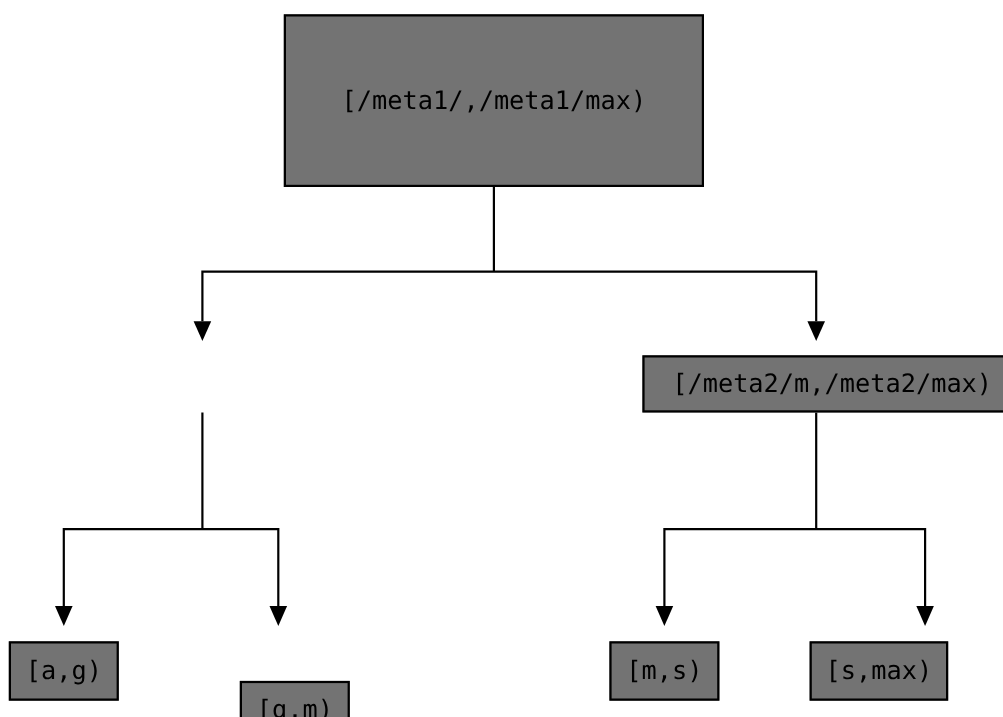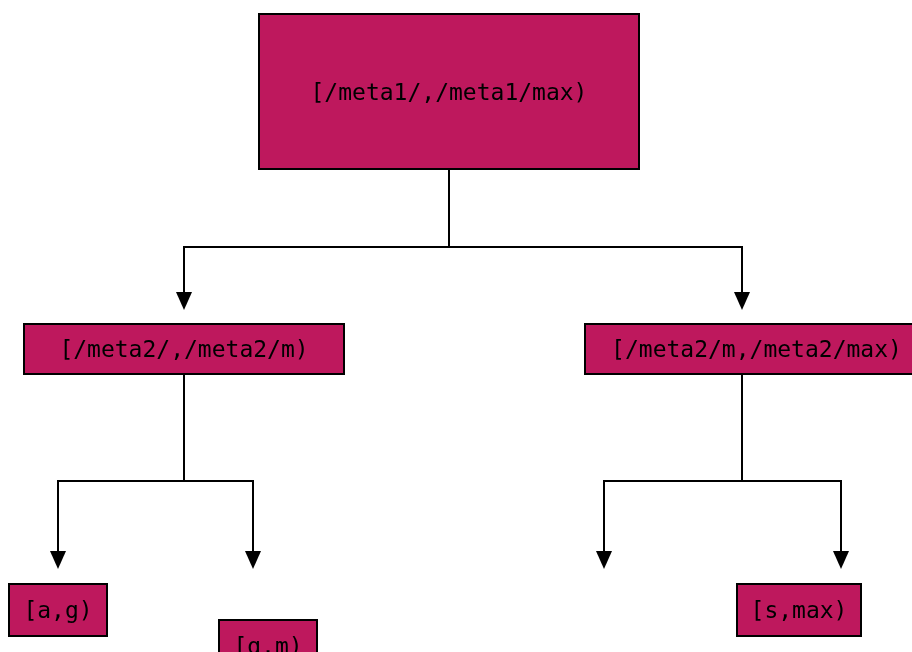--- a/index.html
+++ b/index.html
@@ -19,21 +19,21 @@
     position: absolute;
     left: 0;
     top: 0;
     width: 912px;
     height: 652px;
   }
   .tree-node {
     position: absolute;
     box-sizing: border-box;
     border: 2px solid #000000;
-    background: #be185d;
+    background: #737373;
     display: flex;
     align-items: center;
     justify-content: center;
     color: #000000;
     font-size: 23px;
     font-weight: 400;
     letter-spacing: 0px;
     white-space: nowrap;
   }
   .node-root  { left: 258px; top: 13px;  width: 382px; height: 157px; }
@@ -69,34 +69,34 @@
       <polygon points="245,551 261,551 253,569"></polygon>
       <polygon points="596,551 612,551 604,569"></polygon>
       <polygon points="833,551 849,551 841,569"></polygon>
     </g>
   </svg>
 
   <div class="tree-node node-root">
     <span>[/meta1/,/meta1/max)</span>
   </div>
 
-  <div class="tree-node node-left">
-    <span>[/meta2/,/meta2/m)</span>
-  </div>
 
   <div class="tree-node node-right">
     <span>[/meta2/m,/meta2/max)</span>
   </div>
 
   <div class="tree-node node-leaf node-leaf-ll">
     <span>[a,g)</span>
   </div>
 
   <div class="tree-node node-leaf node-leaf-lr">
     <span>[g,m)</span>
   </div>
 
+  <div class="tree-node node-leaf node-leaf-rl">
+    <span>[m,s)</span>
+  </div>
 
   <div class="tree-node node-leaf node-leaf-rr">
     <span>[s,max)</span>
   </div>
 
 </div>
 
 </body></html>

